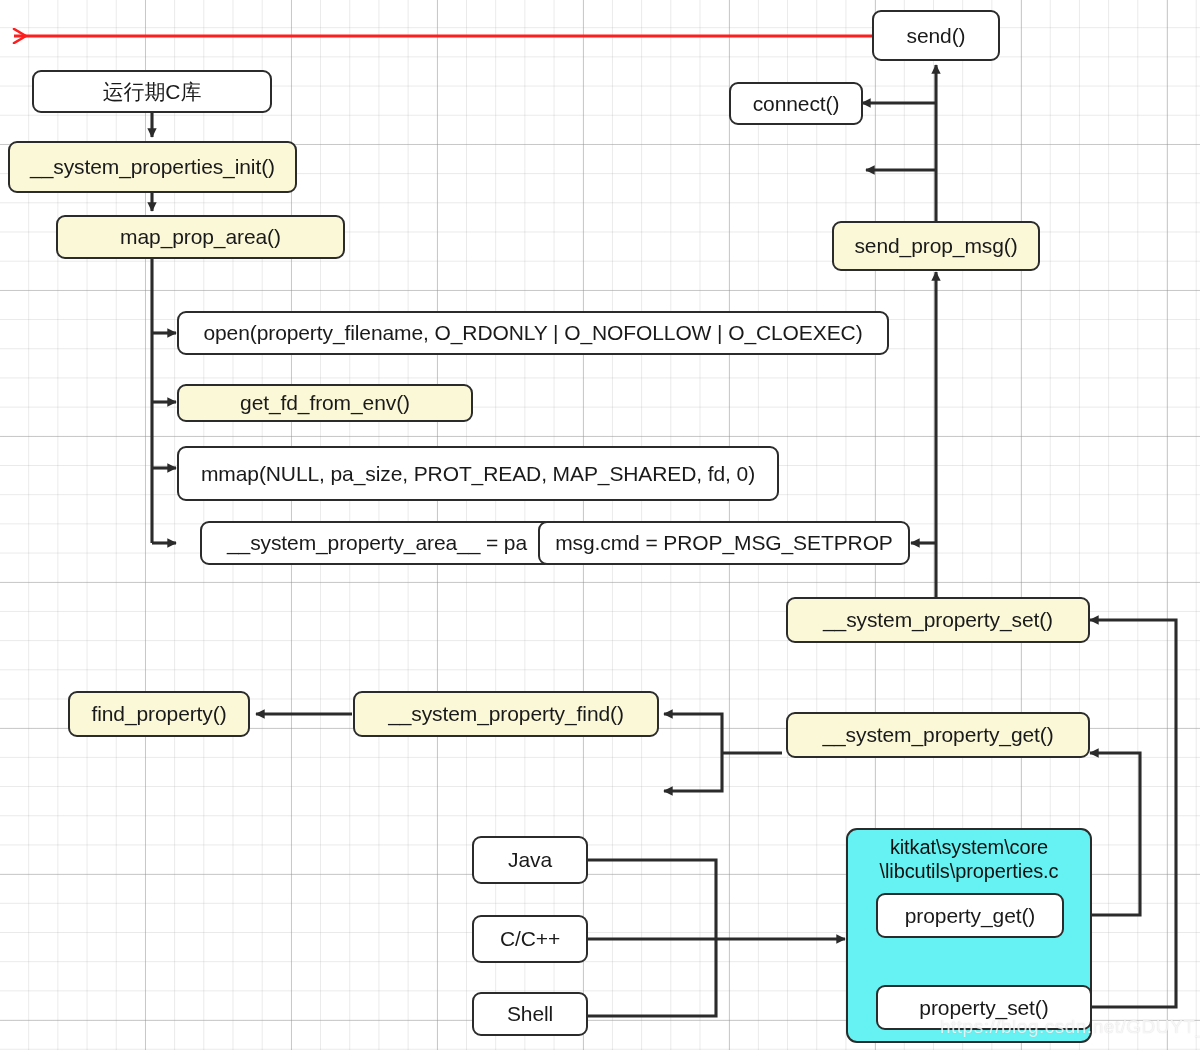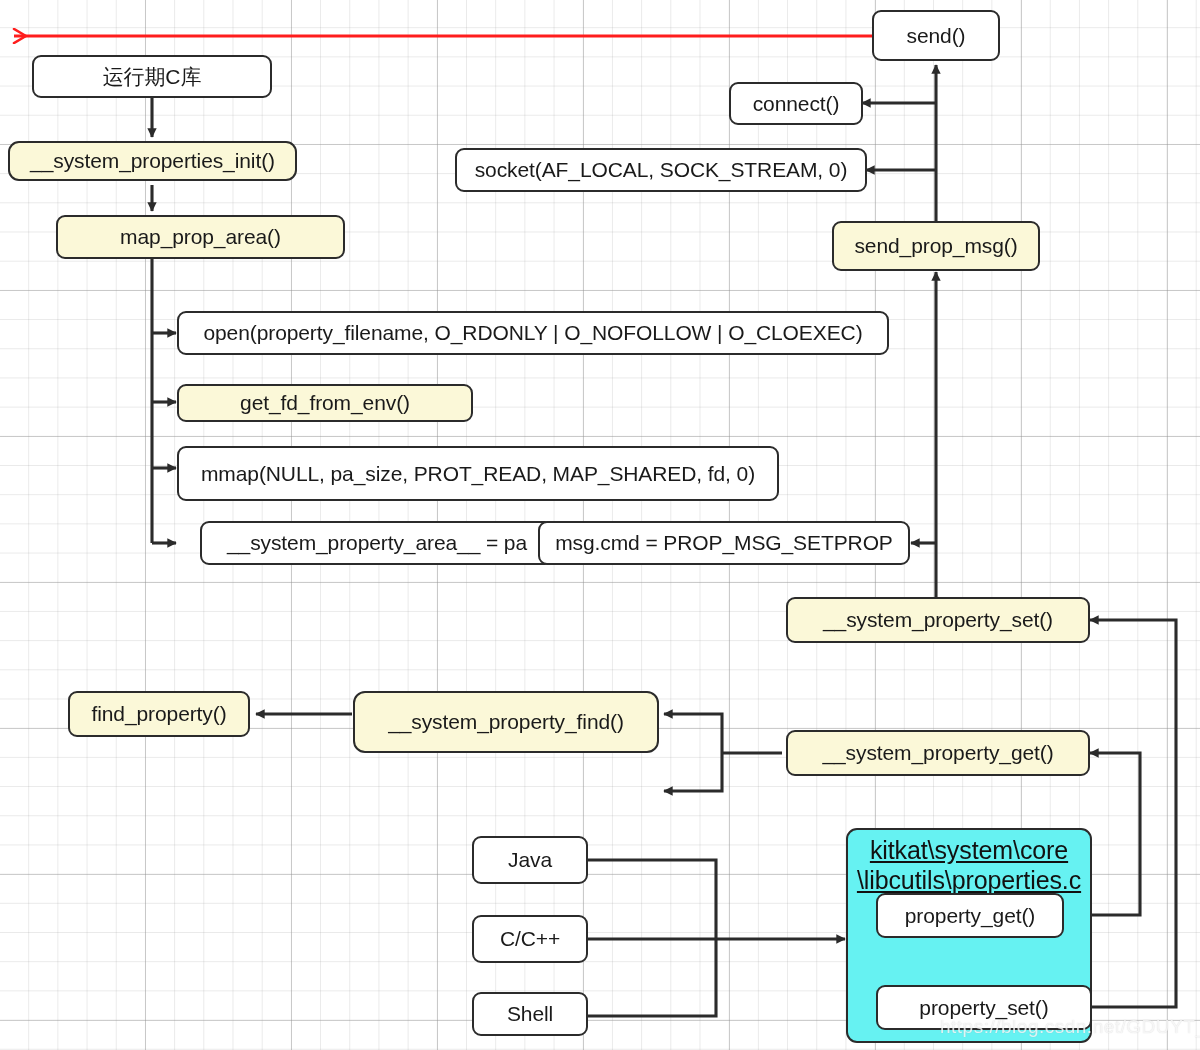--- a/index.html
+++ b/index.html
@@ -44,22 +44,22 @@
   }
   .node.yellow{background:#fbf8d8;}
   .node.cyan{background:#66f2f2;}
   .node.group{
     display:block;
     border-radius:11px;
     padding:0;
   }
   .group-title{
     position:absolute;left:0;right:0;top:6px;
-    font-size:25px;line-height:1.18;color:#111;
-    text-align:center;white-space:pre-line;text-decoration:underline;
+    font-size:20px;line-height:1.18;color:#111;
+    text-align:center;white-space:pre-line;
   }
   .watermark{
     position:absolute;
     color:rgba(255,255,255,.78);
     font-size:19px;
     letter-spacing:.5px;
     white-space:nowrap;
     text-shadow:0 0 1px rgba(120,120,120,.35);
     pointer-events:none;
   }
@@ -110,25 +110,25 @@
       <path d="M1064,1007 L1176,1007 L1176,620 L1090,620" marker-end="url(#ah)"></path>
 
       <path d="M588,860 L716,860 L716,939"></path>
       <path d="M588,1016 L716,1016 L716,939"></path>
       <path d="M588,939 L845,939" marker-end="url(#ah)"></path>
     </g>
 
     <path d="M872,36 L14,36" stroke="#ff1d1d" stroke-width="2.8" fill="none" marker-end="url(#ahr)"></path>
   </svg>
 
-  <div class="node" style="left:32px;top:55px;width:240px;height:43px;">
+  <div class="node" style="left:32px;top:70px;width:240px;height:43px;">
     <span>运行期C库</span>
   </div>
 
-  <div class="node yellow" style="left:8px;top:141px;width:289px;height:40px;border-radius:11px;">
+  <div class="node yellow" style="left:8px;top:141px;width:289px;height:52px;">
     <span>__system_properties_init()</span>
   </div>
 
   <div class="node yellow" style="left:8px;top:215px;width:289px;height:44px;margin-left:48px;">
     <span>map_prop_area()</span>
   </div>
 
   <div class="node" style="left:177px;top:311px;width:712px;height:44px;">
     <span>open(property_filename, O_RDONLY | O_NOFOLLOW | O_CLOEXEC)</span>
   </div>
@@ -146,46 +146,43 @@
   </div>
 
   <div class="node" style="left:538px;top:521px;width:372px;height:44px;">
     <span>msg.cmd = PROP_MSG_SETPROP</span>
   </div>
 
   <div class="node yellow" style="left:68px;top:691px;width:182px;height:46px;">
     <span>find_property()</span>
   </div>
 
-  <div class="node yellow" style="left:353px;top:691px;width:306px;height:62px;border-radius:12px;">
+  <div class="node yellow" style="left:353px;top:691px;width:306px;height:46px;">
     <span>__system_property_find()</span>
   </div>
 
 
   <div class="node" style="left:872px;top:10px;width:128px;height:51px;">
     <span>send()</span>
   </div>
 
   <div class="node" style="left:729px;top:82px;width:134px;height:43px;">
     <span>connect()</span>
   </div>
 
-  <div class="node" style="left:455px;top:148px;width:412px;height:44px;">
-    <span>socket(AF_LOCAL, SOCK_STREAM, 0)</span>
-  </div>
 
   <div class="node yellow" style="left:832px;top:221px;width:208px;height:50px;">
     <span>send_prop_msg()</span>
   </div>
 
   <div class="node yellow" style="left:786px;top:597px;width:304px;height:46px;">
     <span>__system_property_set()</span>
   </div>
 
-  <div class="node yellow" style="left:786px;top:730px;width:304px;height:46px;">
+  <div class="node yellow" style="left:786px;top:712px;width:304px;height:46px;">
     <span>__system_property_get()</span>
   </div>
 
   <div class="node" style="left:472px;top:836px;width:116px;height:48px;">
     <span>Java</span>
   </div>
 
   <div class="node" style="left:472px;top:915px;width:116px;height:48px;">
     <span>C/C++</span>
   </div>

